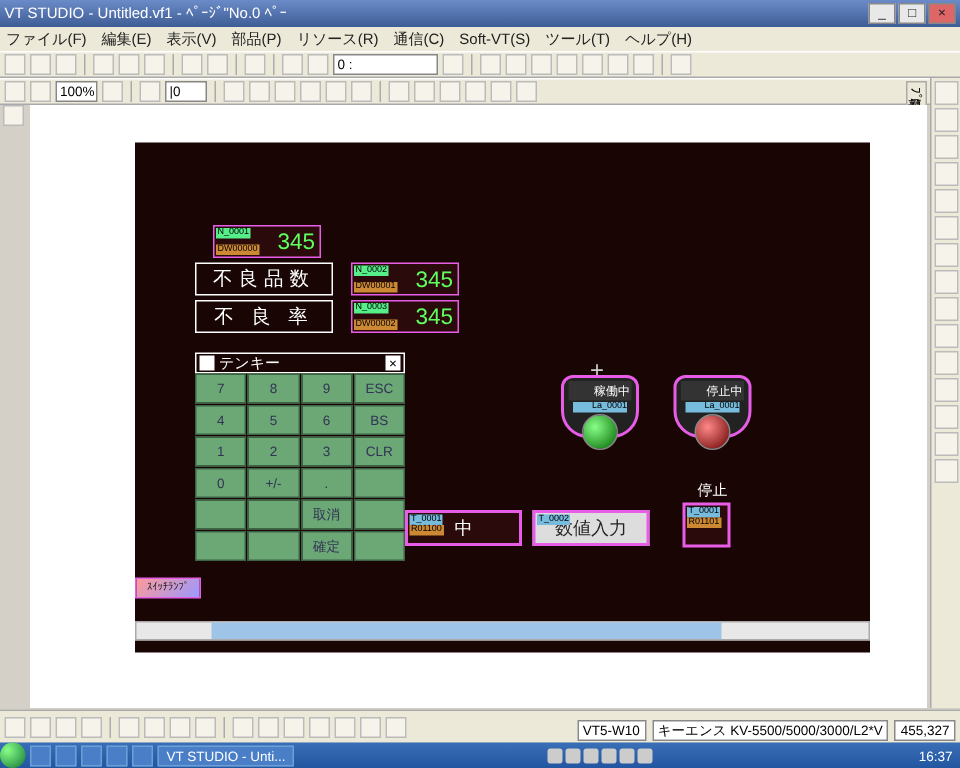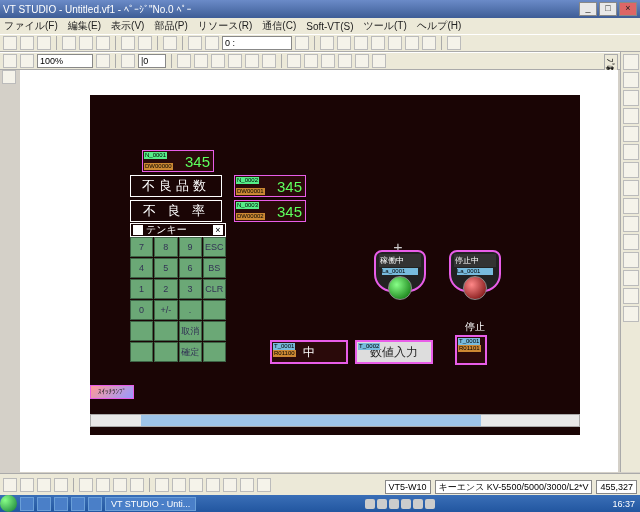--- a/index.html
+++ b/index.html
@@ -17,28 +17,28 @@
 .rtool{position:absolute;top:52px;right:0;width:20px;bottom:40px;background:#ece9d8;border-left:1px solid #aaa}
 .rtool .rb{width:16px;height:16px;margin:2px auto;background:#f5f3ea;border:1px solid #bbb;display:block}
 .canvas{position:absolute;top:25px;left:70px;width:490px;height:340px;background:#1a0505}
 .sb-h{position:absolute;left:70px;bottom:45px;width:490px;height:13px;background:#e8e8e8;border:1px solid #aaa}
 .sb-th{position:absolute;left:50px;width:340px;height:11px;background:#9ec4e8;top:0}
 .row{position:absolute;display:flex;align-items:center}
 .lbl{width:92px;height:22px;border:1px solid #fff;color:#fff;font-size:13px;display:flex;align-items:center;justify-content:center;letter-spacing:4px}
 .val{width:72px;height:22px;border:1px solid #e85de8;margin-left:12px;background:#2a0a0a;position:relative;display:flex;align-items:center;justify-content:flex-end;color:#5eff5e;font-size:15px;font-family:monospace;padding-right:3px}
 .val .tag{position:absolute;left:1px;top:1px;font-size:6px;background:#5e8;color:#000;padding:0 1px;line-height:7px}
 .val .tag2{position:absolute;left:1px;bottom:1px;font-size:6px;background:#c83;color:#000;padding:0 1px;line-height:7px}
-.tenkey{position:absolute;left:40px;top:128px;width:96px}
+.tenkey{position:absolute;left:40px;top:140px;width:140px}
 .tk-hdr{height:14px;background:#1a0505;border:1px solid #fff;display:flex;align-items:center;color:#fff;font-size:10px;padding:0 2px}
 .tk-hdr .cb{width:10px;height:10px;background:#fff;margin-right:3px}
 .tk-hdr .x{margin-left:auto;width:10px;height:10px;background:#fff;color:#000;text-align:center;line-height:10px;font-size:9px}
 .tk-g{display:grid;grid-template-columns:repeat(4,1fr);gap:1px;background:#1a0505}
 .tk-g .k{height:20px;background:#6ba876;border:1px solid #3d6346;color:#335;font-size:9px;display:flex;align-items:center;justify-content:center}
 .cross{position:absolute;left:300px;top:145px;width:16px;height:16px;color:#ccc;font-size:16px;line-height:16px;text-align:center}
-.lamp{position:absolute;width:60px;text-align:left}
+.lamp{position:absolute;width:60px;text-align:right}
 .lamp .frame{width:52px;height:42px;margin:0 auto;border:2px solid #e85de8;border-radius:8px 8px 18px 18px;background:#222;position:relative;padding-top:2px}
 .lamp .cap{font-size:8px;color:#fff;background:#333;padding:1px;margin:0 3px}
 .lamp .tag{font-size:6px;background:#7bd;color:#000;margin:1px 6px;line-height:7px}
 .lamp .bulb{width:24px;height:24px;border-radius:50%;margin:1px auto;border:1px solid #888}
 .btnbox{position:absolute;width:78px;height:24px;border:2px solid #e85de8;background:#2a0a0a;display:flex;align-items:center;justify-content:center;color:#fff;font-size:12px}
 .btnbox .tag{position:absolute;left:1px;top:1px;font-size:6px;background:#7bd;color:#000;line-height:7px;padding:0 1px}
 .btnbox .tag2{position:absolute;left:1px;top:8px;font-size:6px;background:#c83;color:#000;line-height:7px;padding:0 1px}
 .stopl{position:absolute;color:#fff;font-size:10px}
 .switch{position:absolute;left:0px;top:290px;width:44px;height:14px;border:1px solid #e85de8;background:linear-gradient(135deg,#f99,#99f);font-size:7px;color:#222;text-align:center;line-height:12px}
 .bot{position:absolute;bottom:17px;left:0;right:0;height:22px;background:#ece9d8;border-top:1px solid #aaa;display:flex;align-items:center;padding:0 3px;gap:3px}
@@ -102,21 +102,21 @@
   <span class="tb"></span>
   <span class="tb"></span>
   <span class="tb"></span>
   <span class="sep"></span>
   <span class="tb"></span>
 </div>
 
 <div class="toolbar">
   <span class="tb"></span>
   <span class="tb"></span>
-  <span class="combo" style="width:56px">100%</span>
+  <span class="combo" style="width:28px">100%</span>
   <span class="tb"></span>
   <span class="sep"></span>
   <span class="tb"></span>
   <span class="combo" style="width:28px">|0</span>
   <span class="sep"></span>
   <span class="tb"></span>
     <span class="tb"></span>
     <span class="tb"></span>
     <span class="tb"></span>
     <span class="tb"></span>

